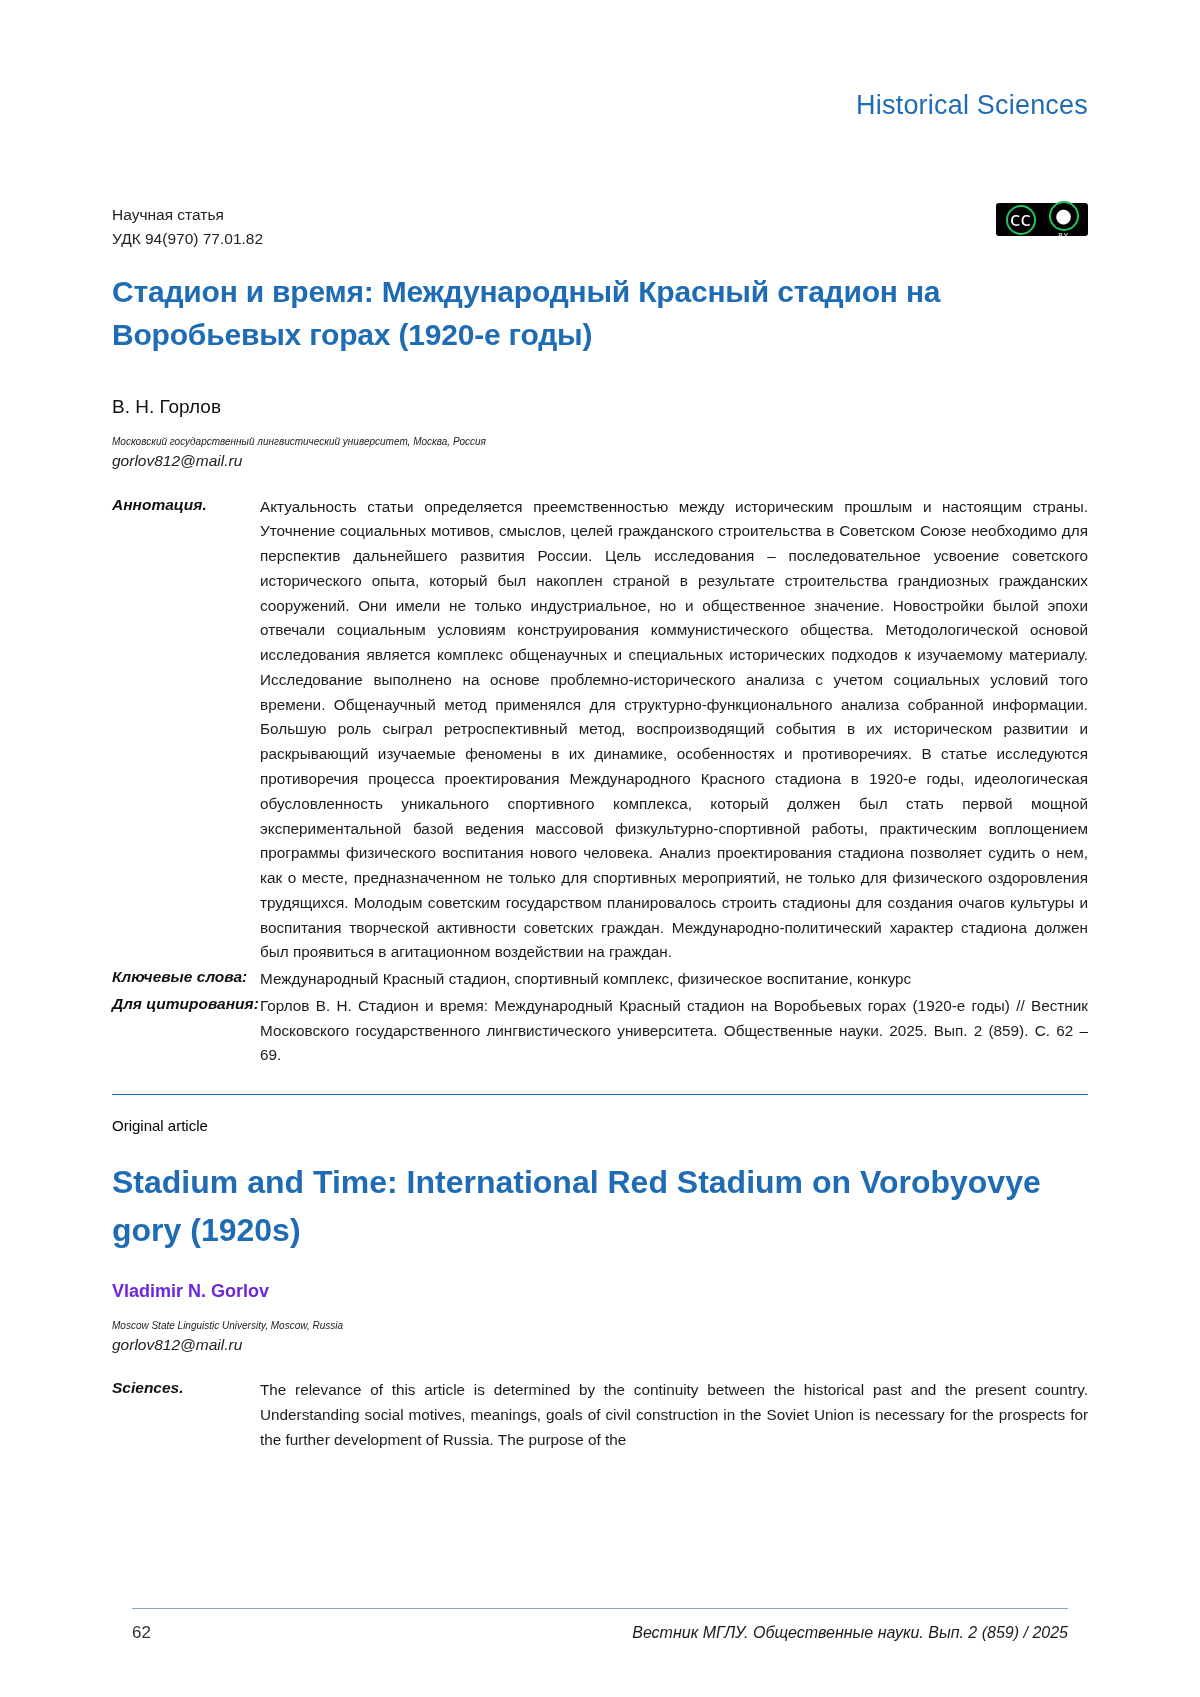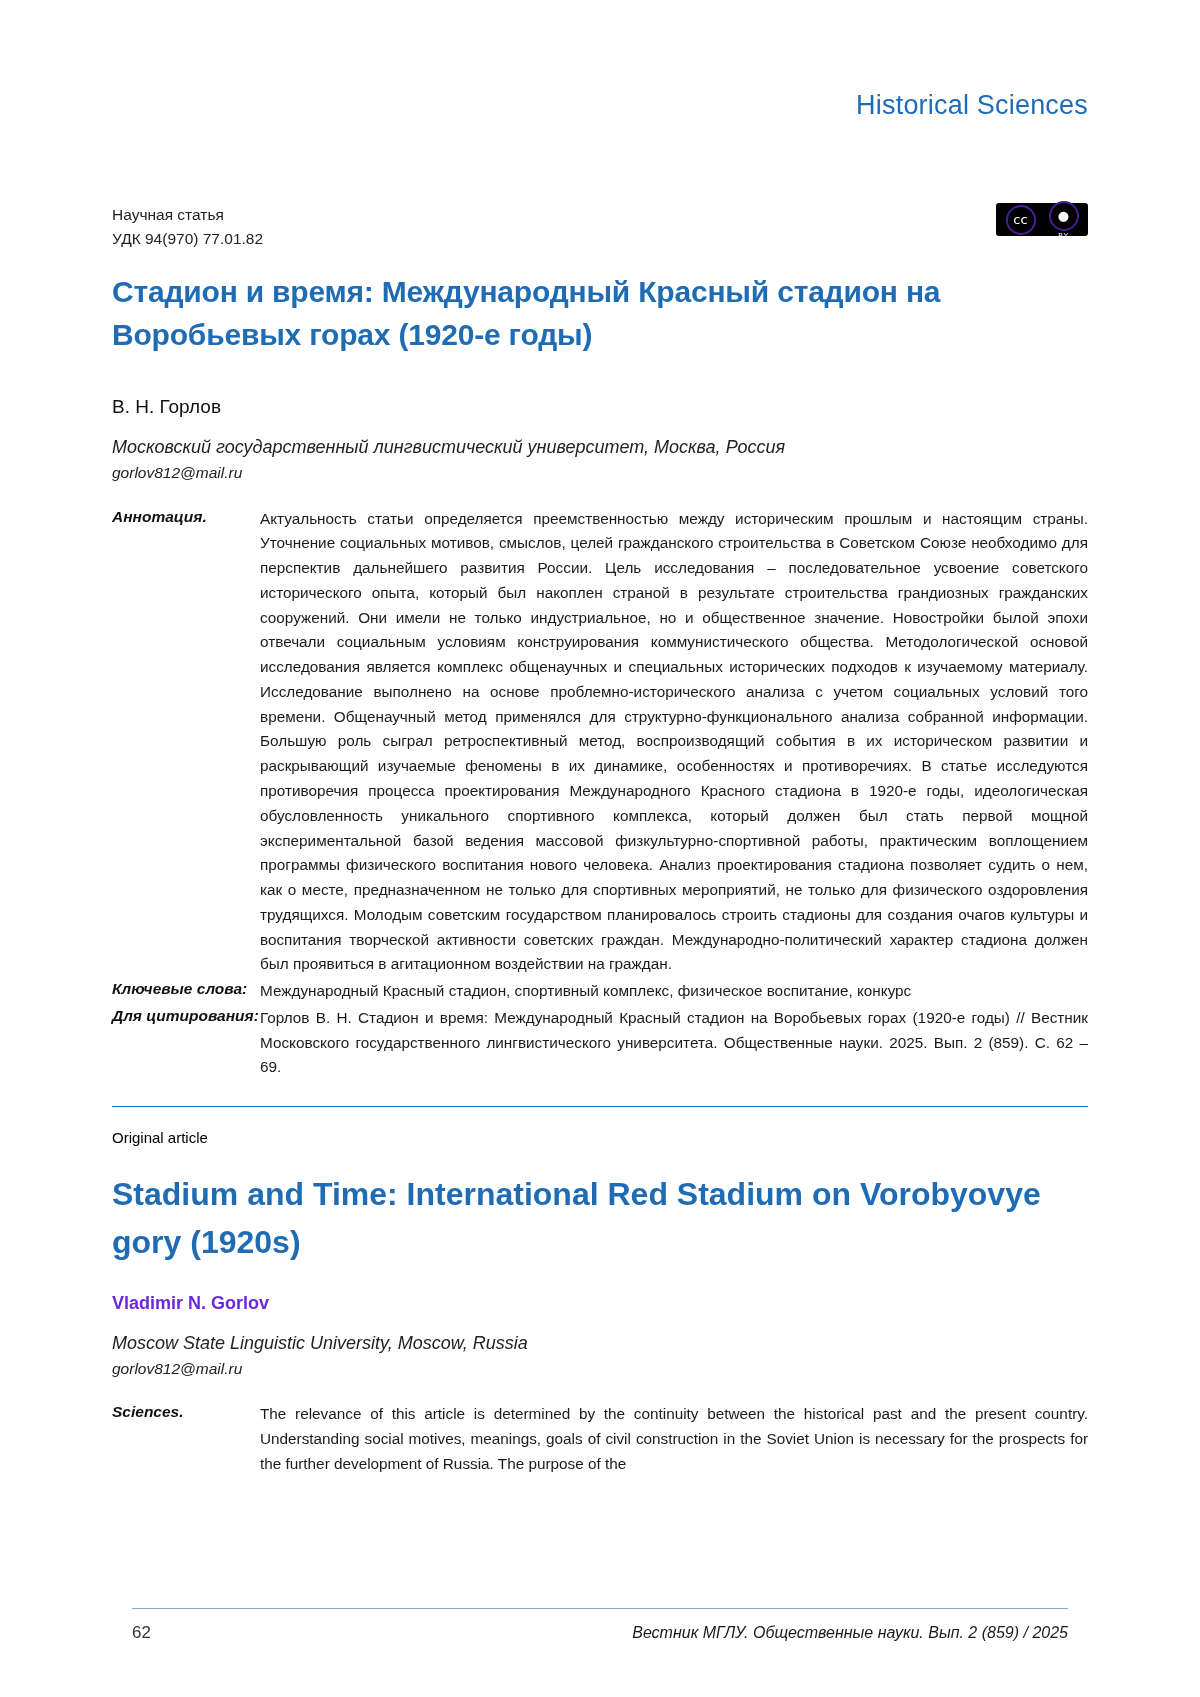--- a/index.html
+++ b/index.html
@@ -55,23 +55,23 @@
     align-items: center;
     justify-content: space-around;
     padding: 0 3px;
     box-sizing: border-box;
   }
   .cc-circle {
     width: 26px;
     height: 26px;
     border-radius: 50%;
     background: #000;
-    border: 2px solid #4c1d95;
+    border: 2px solid #22c55e;
     color: #fff;
-    font-size: 13px;
+    font-size: 19px;
     display: flex;
     align-items: center;
     justify-content: center;
     font-family: "DejaVu Sans", sans-serif;
     line-height: 1;
   }
   .cc-by-wrap {
     display: flex;
     flex-direction: column;
     align-items: center;
@@ -92,21 +92,21 @@
     line-height: 1.42;
     letter-spacing: -0.2px;
   }
   .author-ru {
     font-size: 19px;
     font-weight: normal;
     margin-top: 40px;
     color: #111;
   }
   .affil {
-    font-size: 18px;
+    font-size: 10px;
     font-style: italic;
     margin-top: 16px;
     line-height: 1.5;
     color: #222;
   }
   .email {
     font-size: 15.5px;
     font-style: italic;
     color: #222;
     line-height: 1.5;

